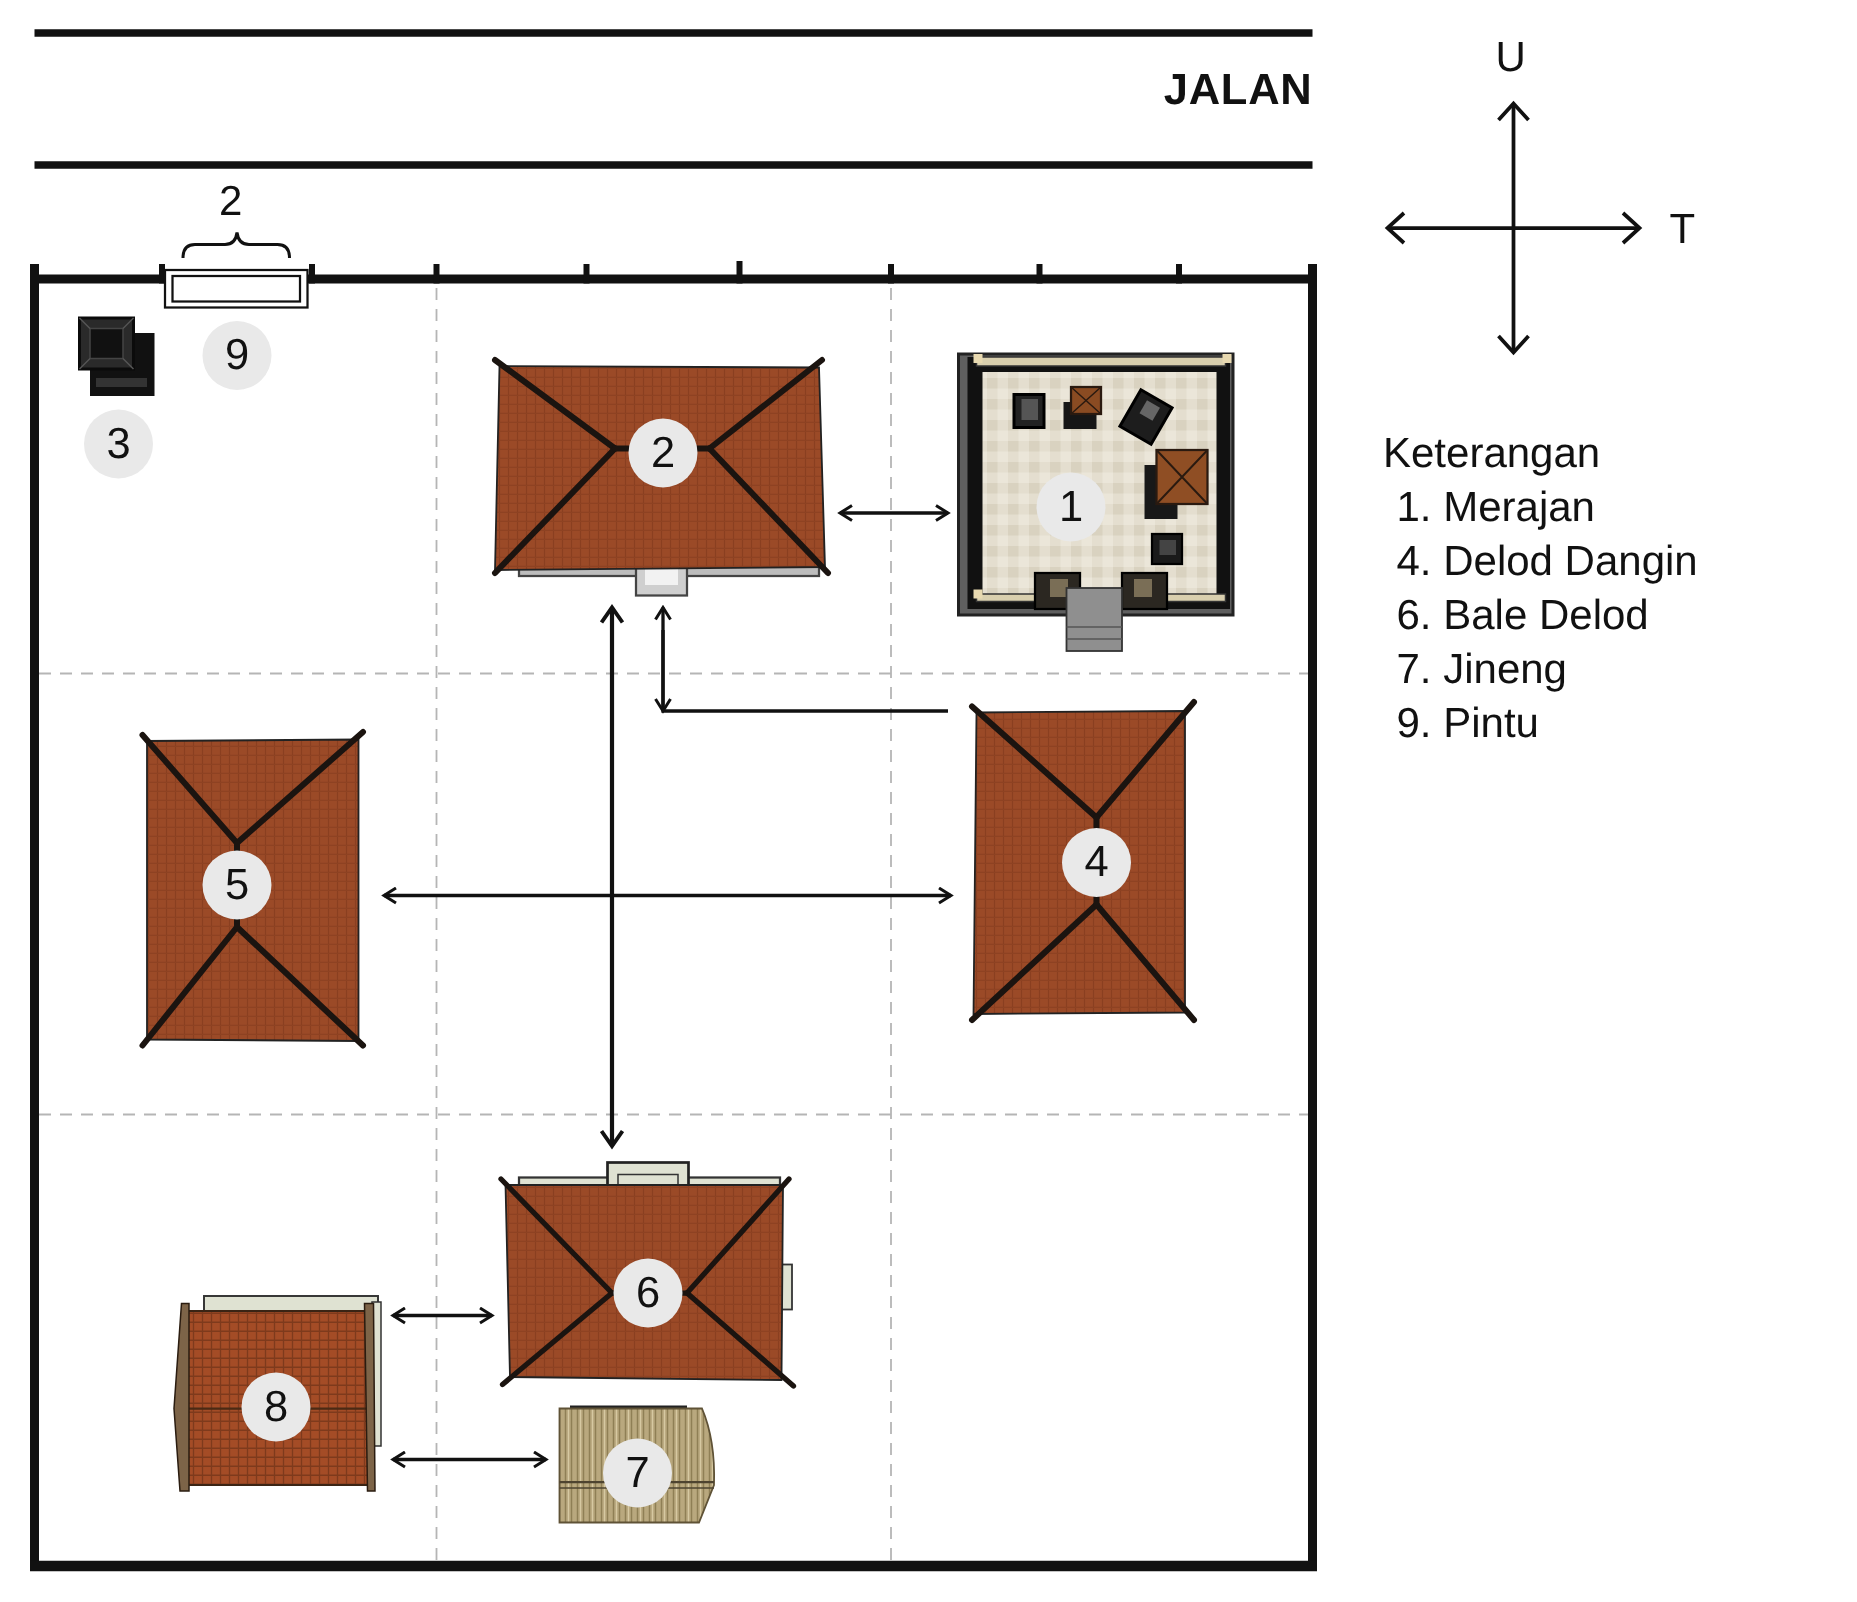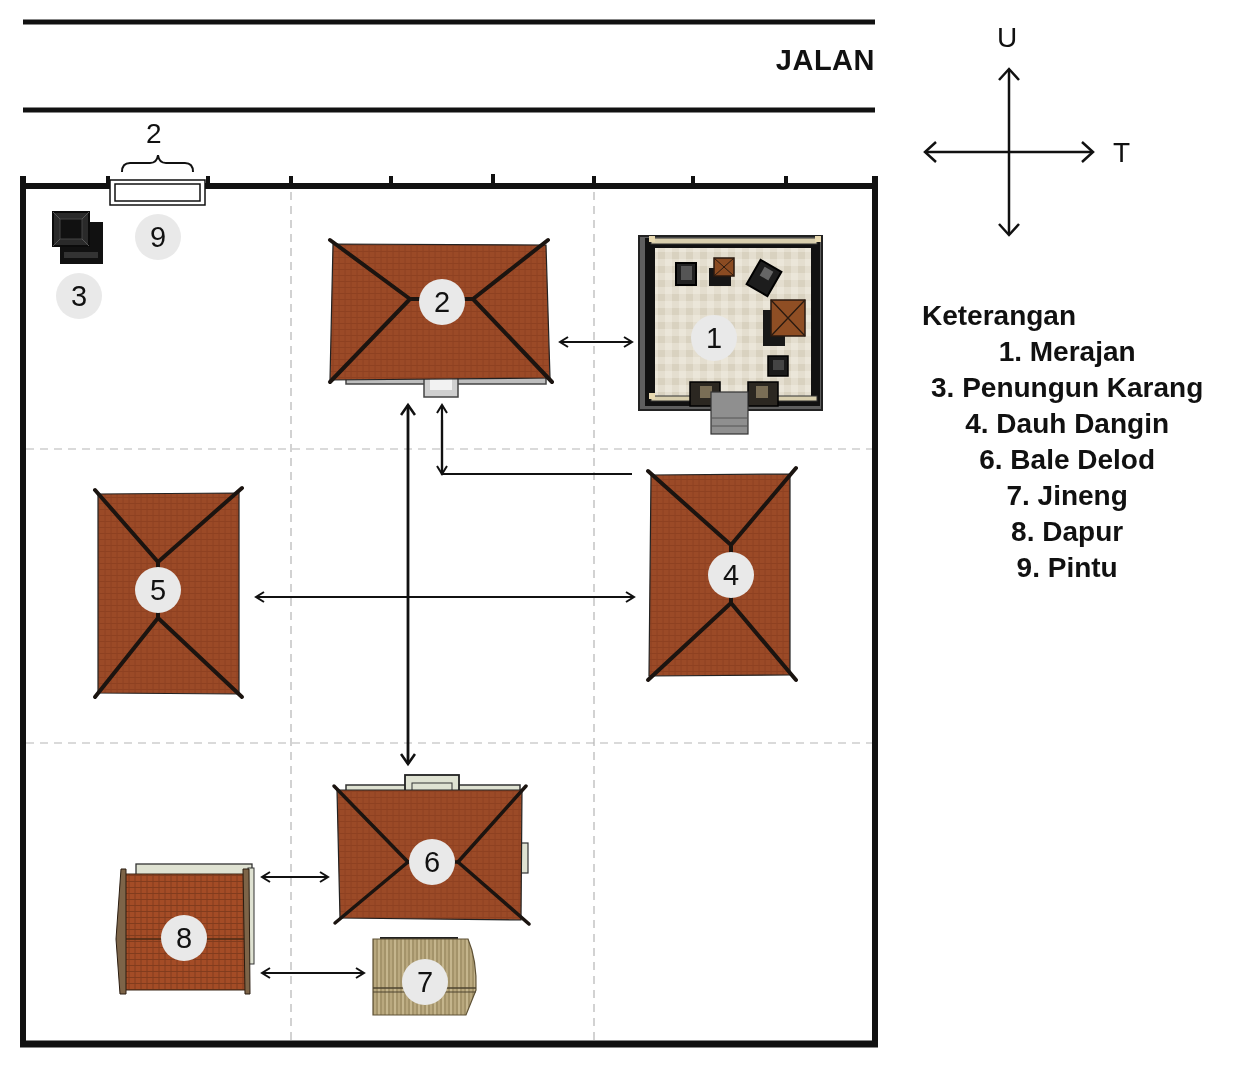--- a/index.html
+++ b/index.html
@@ -4,23 +4,23 @@
 <style>
   html, body { margin:0; padding:0; background:#ffffff; }
   body { width:1238px; height:1068px; position:relative; overflow:hidden;
          font-family:"DejaVu Sans", "Liberation Sans", sans-serif; color:#111; }
   #plan { position:absolute; left:0; top:0; }
   .road-title { position:absolute; left:23px; width:852px; top:44px; text-align:right;
                 font-family:"Liberation Sans", sans-serif; font-weight:bold; font-size:29px; letter-spacing:0.5px; }
   .gate-label { position:absolute; left:146px; top:118px; font-size:28px; font-family:"Liberation Sans", sans-serif; }
   .compass-u { position:absolute; left:997px; top:22px; font-size:28px; font-family:"Liberation Sans", sans-serif; }
   .compass-t { position:absolute; left:1113px; top:137px; font-size:28px; font-family:"Liberation Sans", sans-serif; }
-  .legend { position:absolute; left:922px; top:298px; font-family:"Liberation Sans", sans-serif; font-size:28px; line-height:36px;font-weight:bold; }
+  .legend { position:absolute; left:922px; top:284px; font-family:"Liberation Sans", sans-serif; font-size:28px; line-height:36px; }
   .legend .legend-title { display:block; }
-  .legend ol { list-style:none; margin:0; padding:0 0 0 9px;text-align:center; }
+  .legend ol { list-style:none; margin:0; padding:0 0 0 9px; }
   .legend li { white-space:nowrap; }
   .badge { position:absolute; width:46px; height:46px; border-radius:50%; background:#e9e9e9;
            font-family:"Liberation Sans", sans-serif; font-size:29px; color:#111;
            display:flex; align-items:center; justify-content:center; transform:translate(-50%,-50%); }
 </style>
 </head>
 <body>
 
 <svg id="plan" width="1238" height="1068" viewBox="0 0 1238 1068">
   <defs>
@@ -229,20 +229,18 @@
 <div class="badge" style="left:158px;top:590px;">5</div>
 <div class="badge" style="left:432px;top:862px;">6</div>
 <div class="badge" style="left:425px;top:982px;">7</div>
 <div class="badge" style="left:184px;top:938px;">8</div>
 <div class="badge" style="left:158px;top:237px;">9</div>
 
 <div class="legend">
   <span class="legend-title">Keterangan</span>
   <ol>
     <li><span>1</span>. <span>Merajan</span></li>
-    <li><span>3</span>. <span>Penungun Karang</span></li>
-    <li><span>4</span>. <span>Dauh Dangin</span></li>
+    <li><span>4</span>. <span>Delod Dangin</span></li>
     <li><span>6</span>. <span>Bale Delod</span></li>
     <li><span>7</span>. <span>Jineng</span></li>
-    <li><span>8</span>. <span>Dapur</span></li>
     <li><span>9</span>. <span>Pintu</span></li>
   </ol>
 </div>
 
 </body></html>

